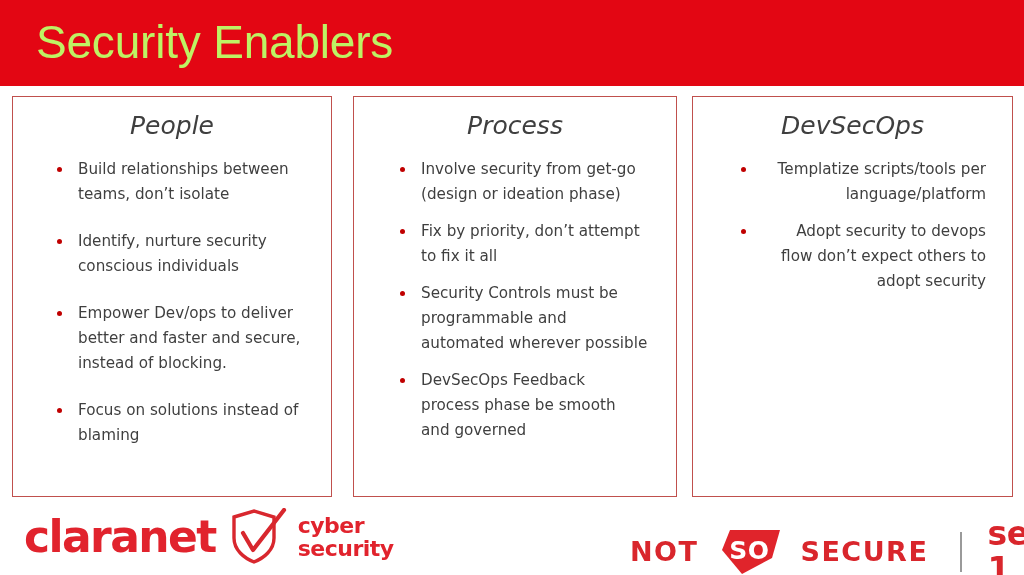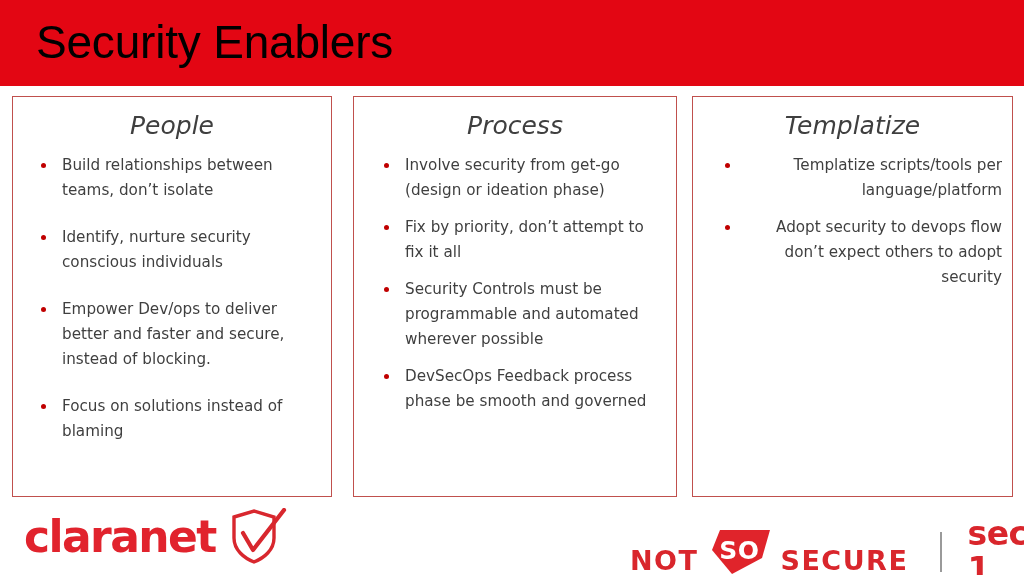--- a/index.html
+++ b/index.html
@@ -24,21 +24,21 @@
     width: 1024px;
     height: 86px;
     background: #E30613;
   }
   #slide-title {
     position: absolute;
     left: 36px;
     top: 12px;
     font-size: 46px;
     font-weight: 400;
-    color: #000000;
+    color: #bef264;
     letter-spacing: -0.2px;
     line-height: 60px;
     white-space: nowrap;
   }
 
   
   .column {
     position: absolute;
     top: 96px;
     height: 401px;
@@ -58,21 +58,21 @@
     color: #3F3F3F;
     margin-top: 14px;
     margin-bottom: 12px;
     line-height: 30px;
     font-style: italic;
   }
 
   .bullets {
     list-style: none;
     padding: 0 10px 0 18px;
-    margin: 0;
+    margin: 16px;
   }
   .bullet-item {
     position: relative;
     padding-left: 33px;
     margin-bottom: 18px;
     font-family: "DejaVu Sans", sans-serif;
     font-size: 15.2px;
     line-height: 25px;
     color: #3F3F3F;
   }
@@ -131,22 +131,22 @@
   
   #partner-logos {
     position: absolute;
     left: 630px;
     top: 16px;
     display: flex;
     align-items: center;
   }
   #notsosecure-logo {
     display: flex;
-    align-items: flex-end;
-    gap: 6px;
+    align-items: center;
+    gap: 16px;
   }
   .nss-word {
     font-family: "DejaVu Sans", sans-serif;
     font-size: 27px;
     font-weight: bold;
     color: #D9262C;
     letter-spacing: 1.5px;
     line-height: 30px;
   }
   #nss-so-badge {
@@ -206,36 +206,42 @@
     <div class="col-heading">Process</div>
     <ul class="bullets">
       <li class="bullet-item">Involve security from get-go (design or ideation phase)</li>
       <li class="bullet-item">Fix by priority, don’t attempt to fix it all</li>
       <li class="bullet-item">Security Controls must be programmable and automated wherever possible</li>
       <li class="bullet-item">DevSecOps Feedback process phase be smooth and governed</li>
     </ul>
   </div>
 
   <div class="column" id="col-technology">
-    <div class="col-heading">Templatize</div>
+    <div class="col-heading">DevSecOps</div>
     <ul class="bullets">
       <li class="bullet-item">Templatize scripts/tools per language/platform</li>
       <li class="bullet-item">Adopt security to devops flow don’t expect others to adopt security</li>
     </ul>
   </div>
 
   <div id="footer">
 
     <div id="claranet-logo">
       <span id="claranet-wordmark">claranet</span>
       <span>
         <svg id="claranet-shield-icon" width="62" height="58" viewBox="0 0 62 58">
           <path d="M8 9 L28 3 L48 9 L48 30 C48 42 38 50 28 54 C18 50 8 42 8 30 Z" fill="none" stroke="#D8272E" stroke-width="3.4"></path>
           <path d="M17 25 L27 42 L58 2" fill="none" stroke="#D8272E" stroke-width="4.2" stroke-linecap="round" stroke-linejoin="round"></path>
         </svg>
+      </span>
+      <span>
+        <div id="cyber-security-text">
+          <div>cyber</div>
+          <div>security</div>
+        </div>
       </span>
     </div>
 
     <div id="partner-logos">
       <div id="notsosecure-logo">
         <span class="nss-word">NOT</span>
         <span id="nss-so-badge">
           <svg width="62" height="48" viewBox="0 0 62 48" style="position:absolute;left:0;top:0;">
             <polygon points="12,2 62,2 54,30 24,46 4,22" fill="#E0242B"></polygon>
           </svg>

